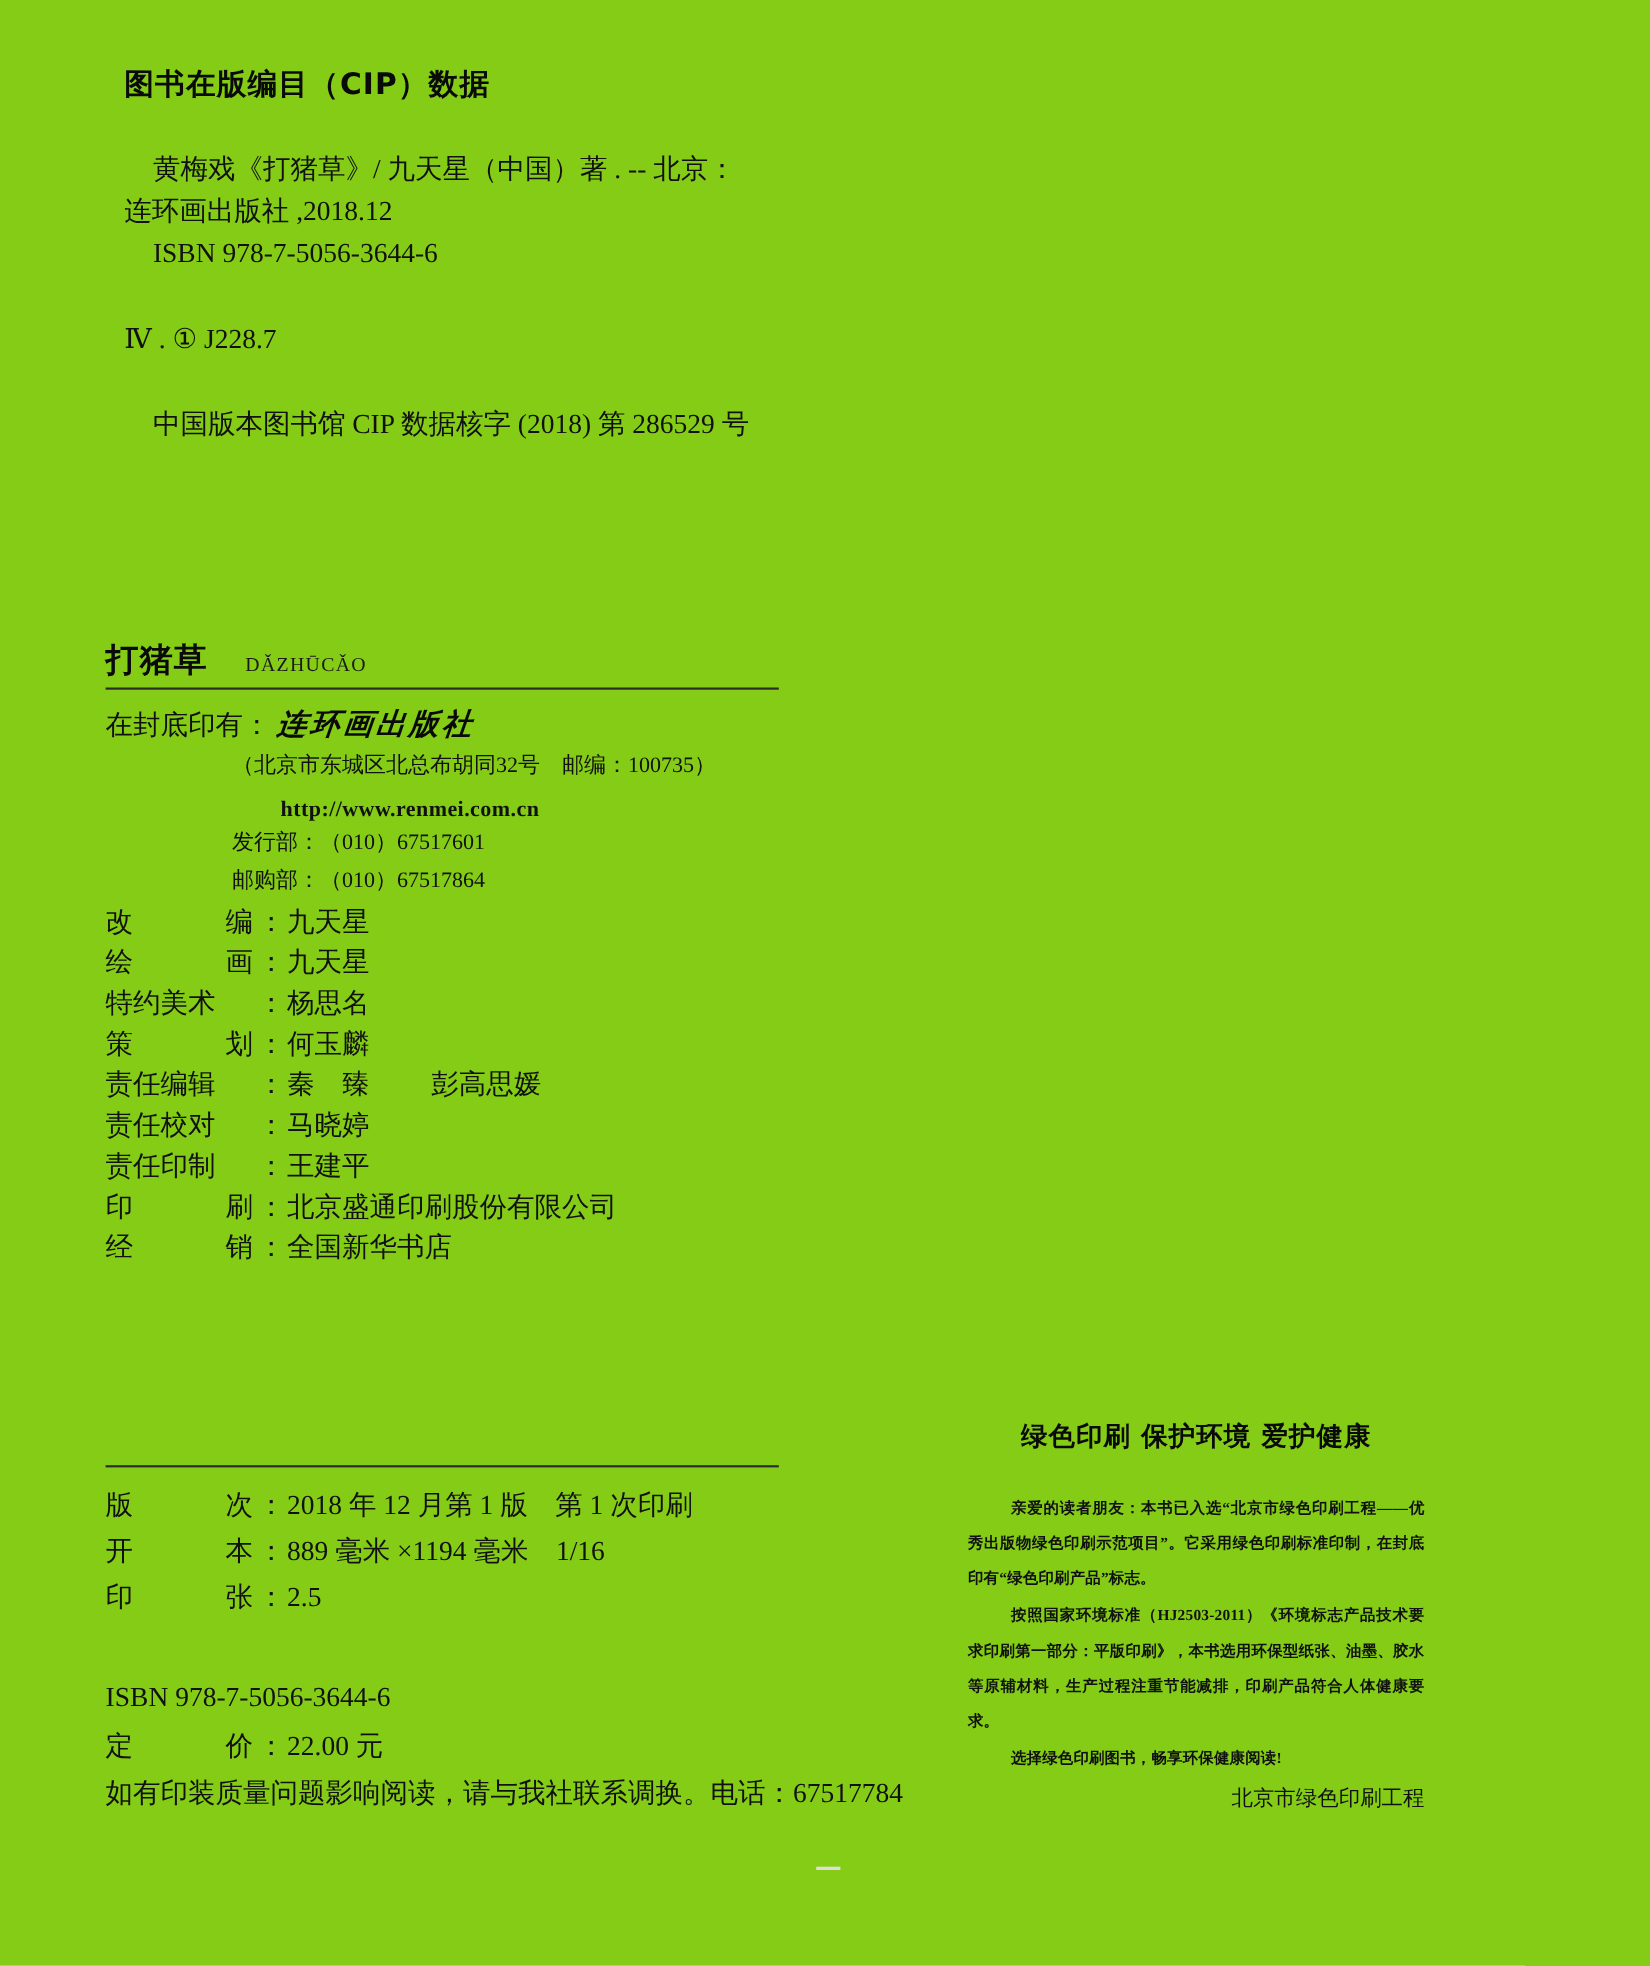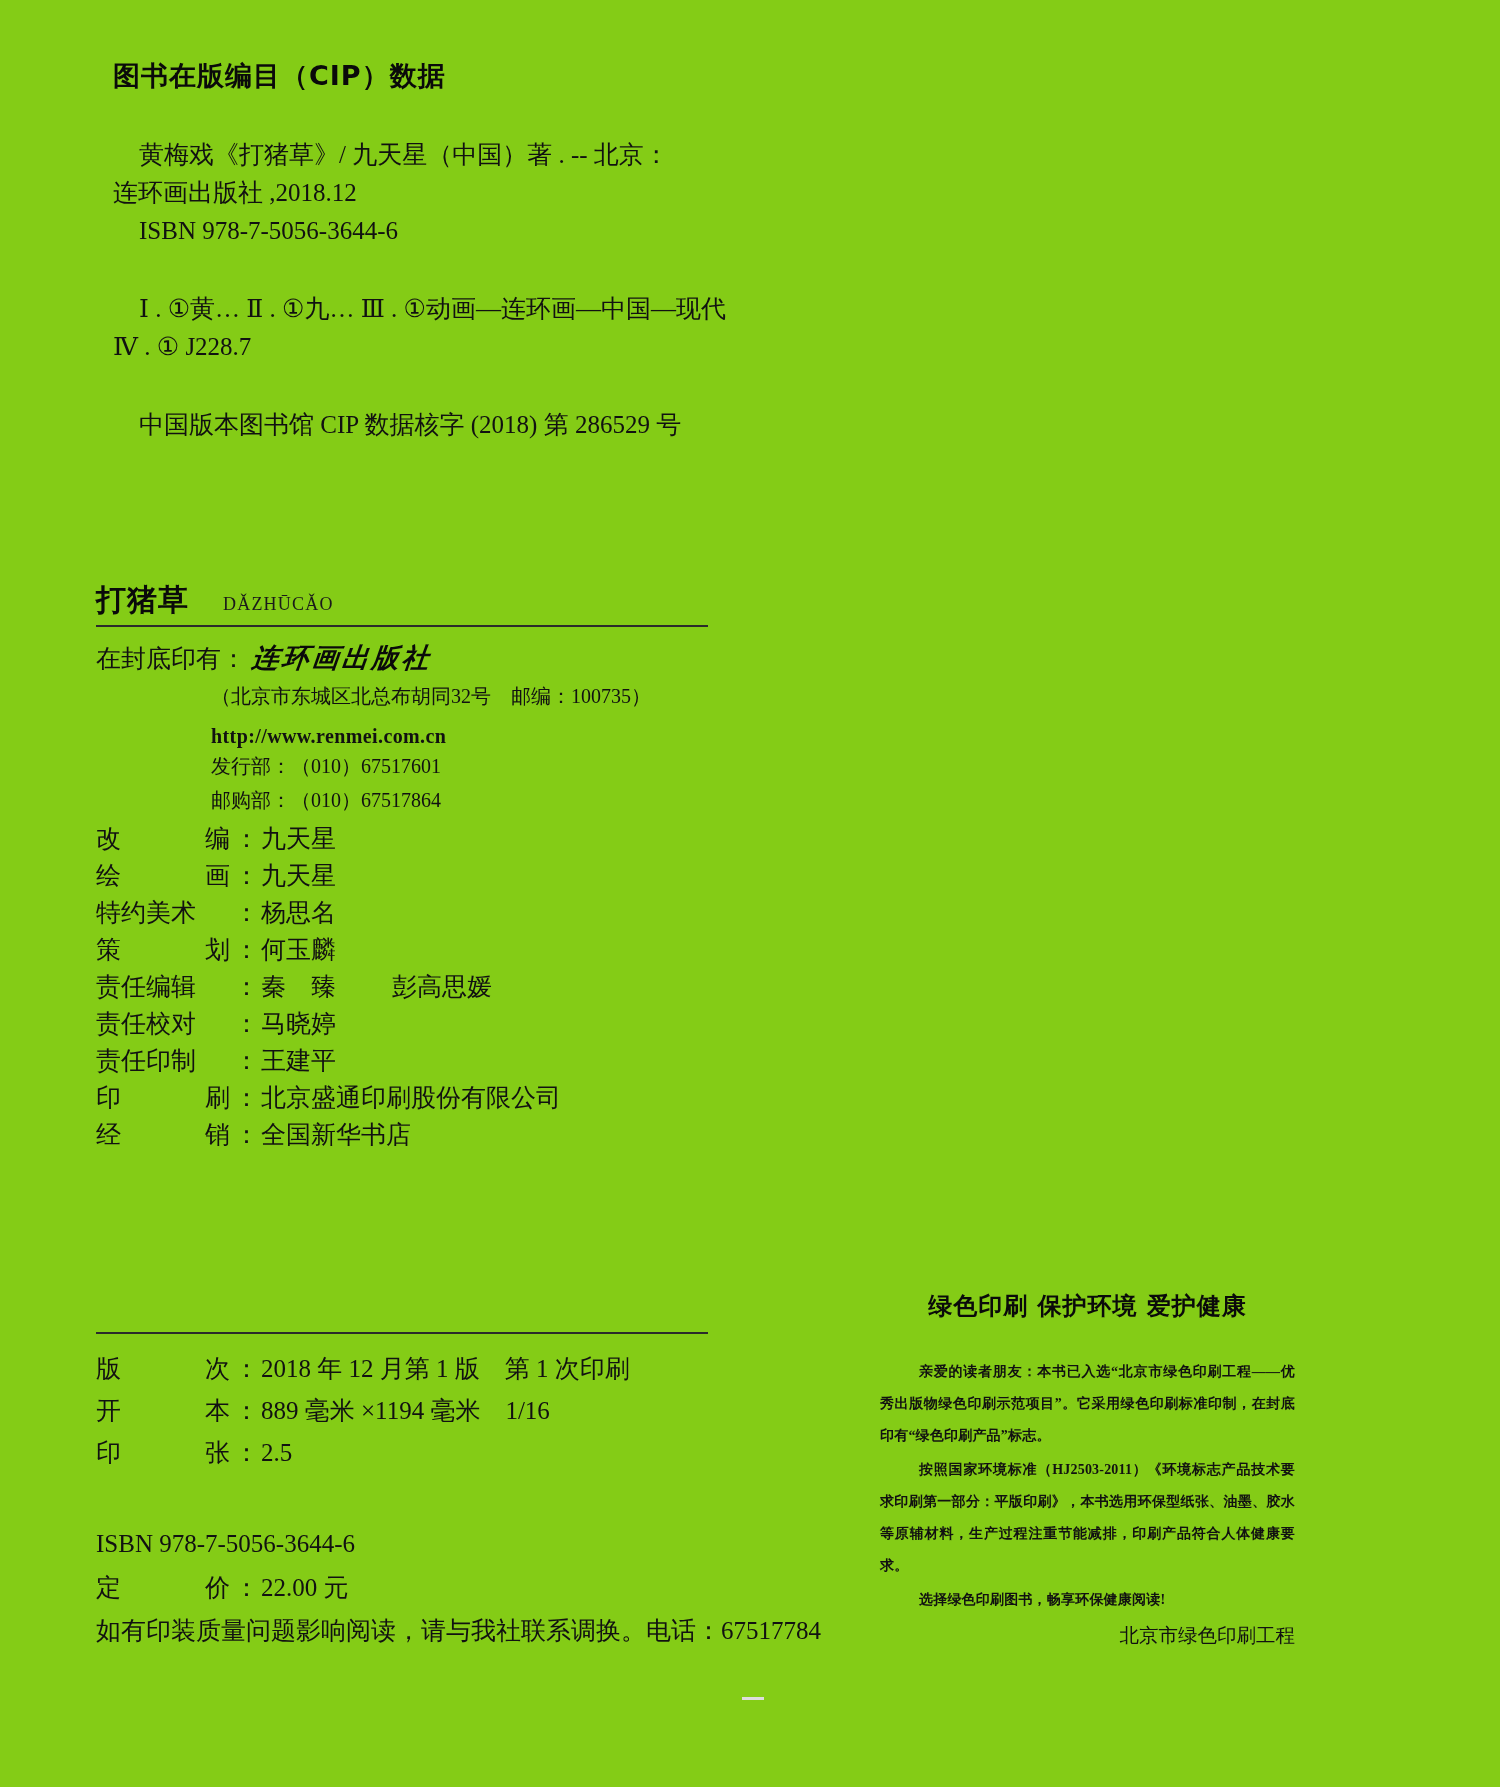--- a/index.html
+++ b/index.html
@@ -119,20 +119,21 @@
     position: absolute;
     left: 211px;
     font-size: 20px;
     line-height: 28px;
     color: #111;
     white-space: nowrap;
   }
   .pub-sub.bold-serif {
     font-weight: bold;
     letter-spacing: 0.4px;
+    margin-left: 44px;
   }
   .addr  { top: 682px; }
   .site  { top: 722px; }
   .dept1 { top: 752px; }
   .dept2 { top: 786px; }
 
   
   .credits {
     position: absolute;
     left: 96px;
@@ -267,21 +268,20 @@
 <body>
 
 <div class="page">
 
   <div class="cip-block">
     <div class="cip-heading">图书在版编目（CIP）数据</div>
     <div class="cip-line indent">黄梅戏《打猪草》/ 九天星（中国）著 . -- 北京：</div>
     <div class="cip-line">连环画出版社 ,2018.12</div>
     <div class="cip-line indent">ISBN 978-7-5056-3644-6</div>
     <div class="cip-gap"></div>
-    <div class="cip-line indent">Ⅰ . ①黄… Ⅱ . ①九… Ⅲ . ①动画—连环画—中国—现代</div>
     <div class="cip-line">Ⅳ . ① J228.7</div>
     <div class="cip-gap"></div>
     <div class="cip-line indent">中国版本图书馆 CIP 数据核字 (2018) 第 286529 号</div>
   </div>
 
   <div class="title-row">
     <span class="title-cn">打猪草</span>
     <span class="title-pinyin">DǍZHŪCǍO</span>
   </div>
   <div class="rule-top"></div>

